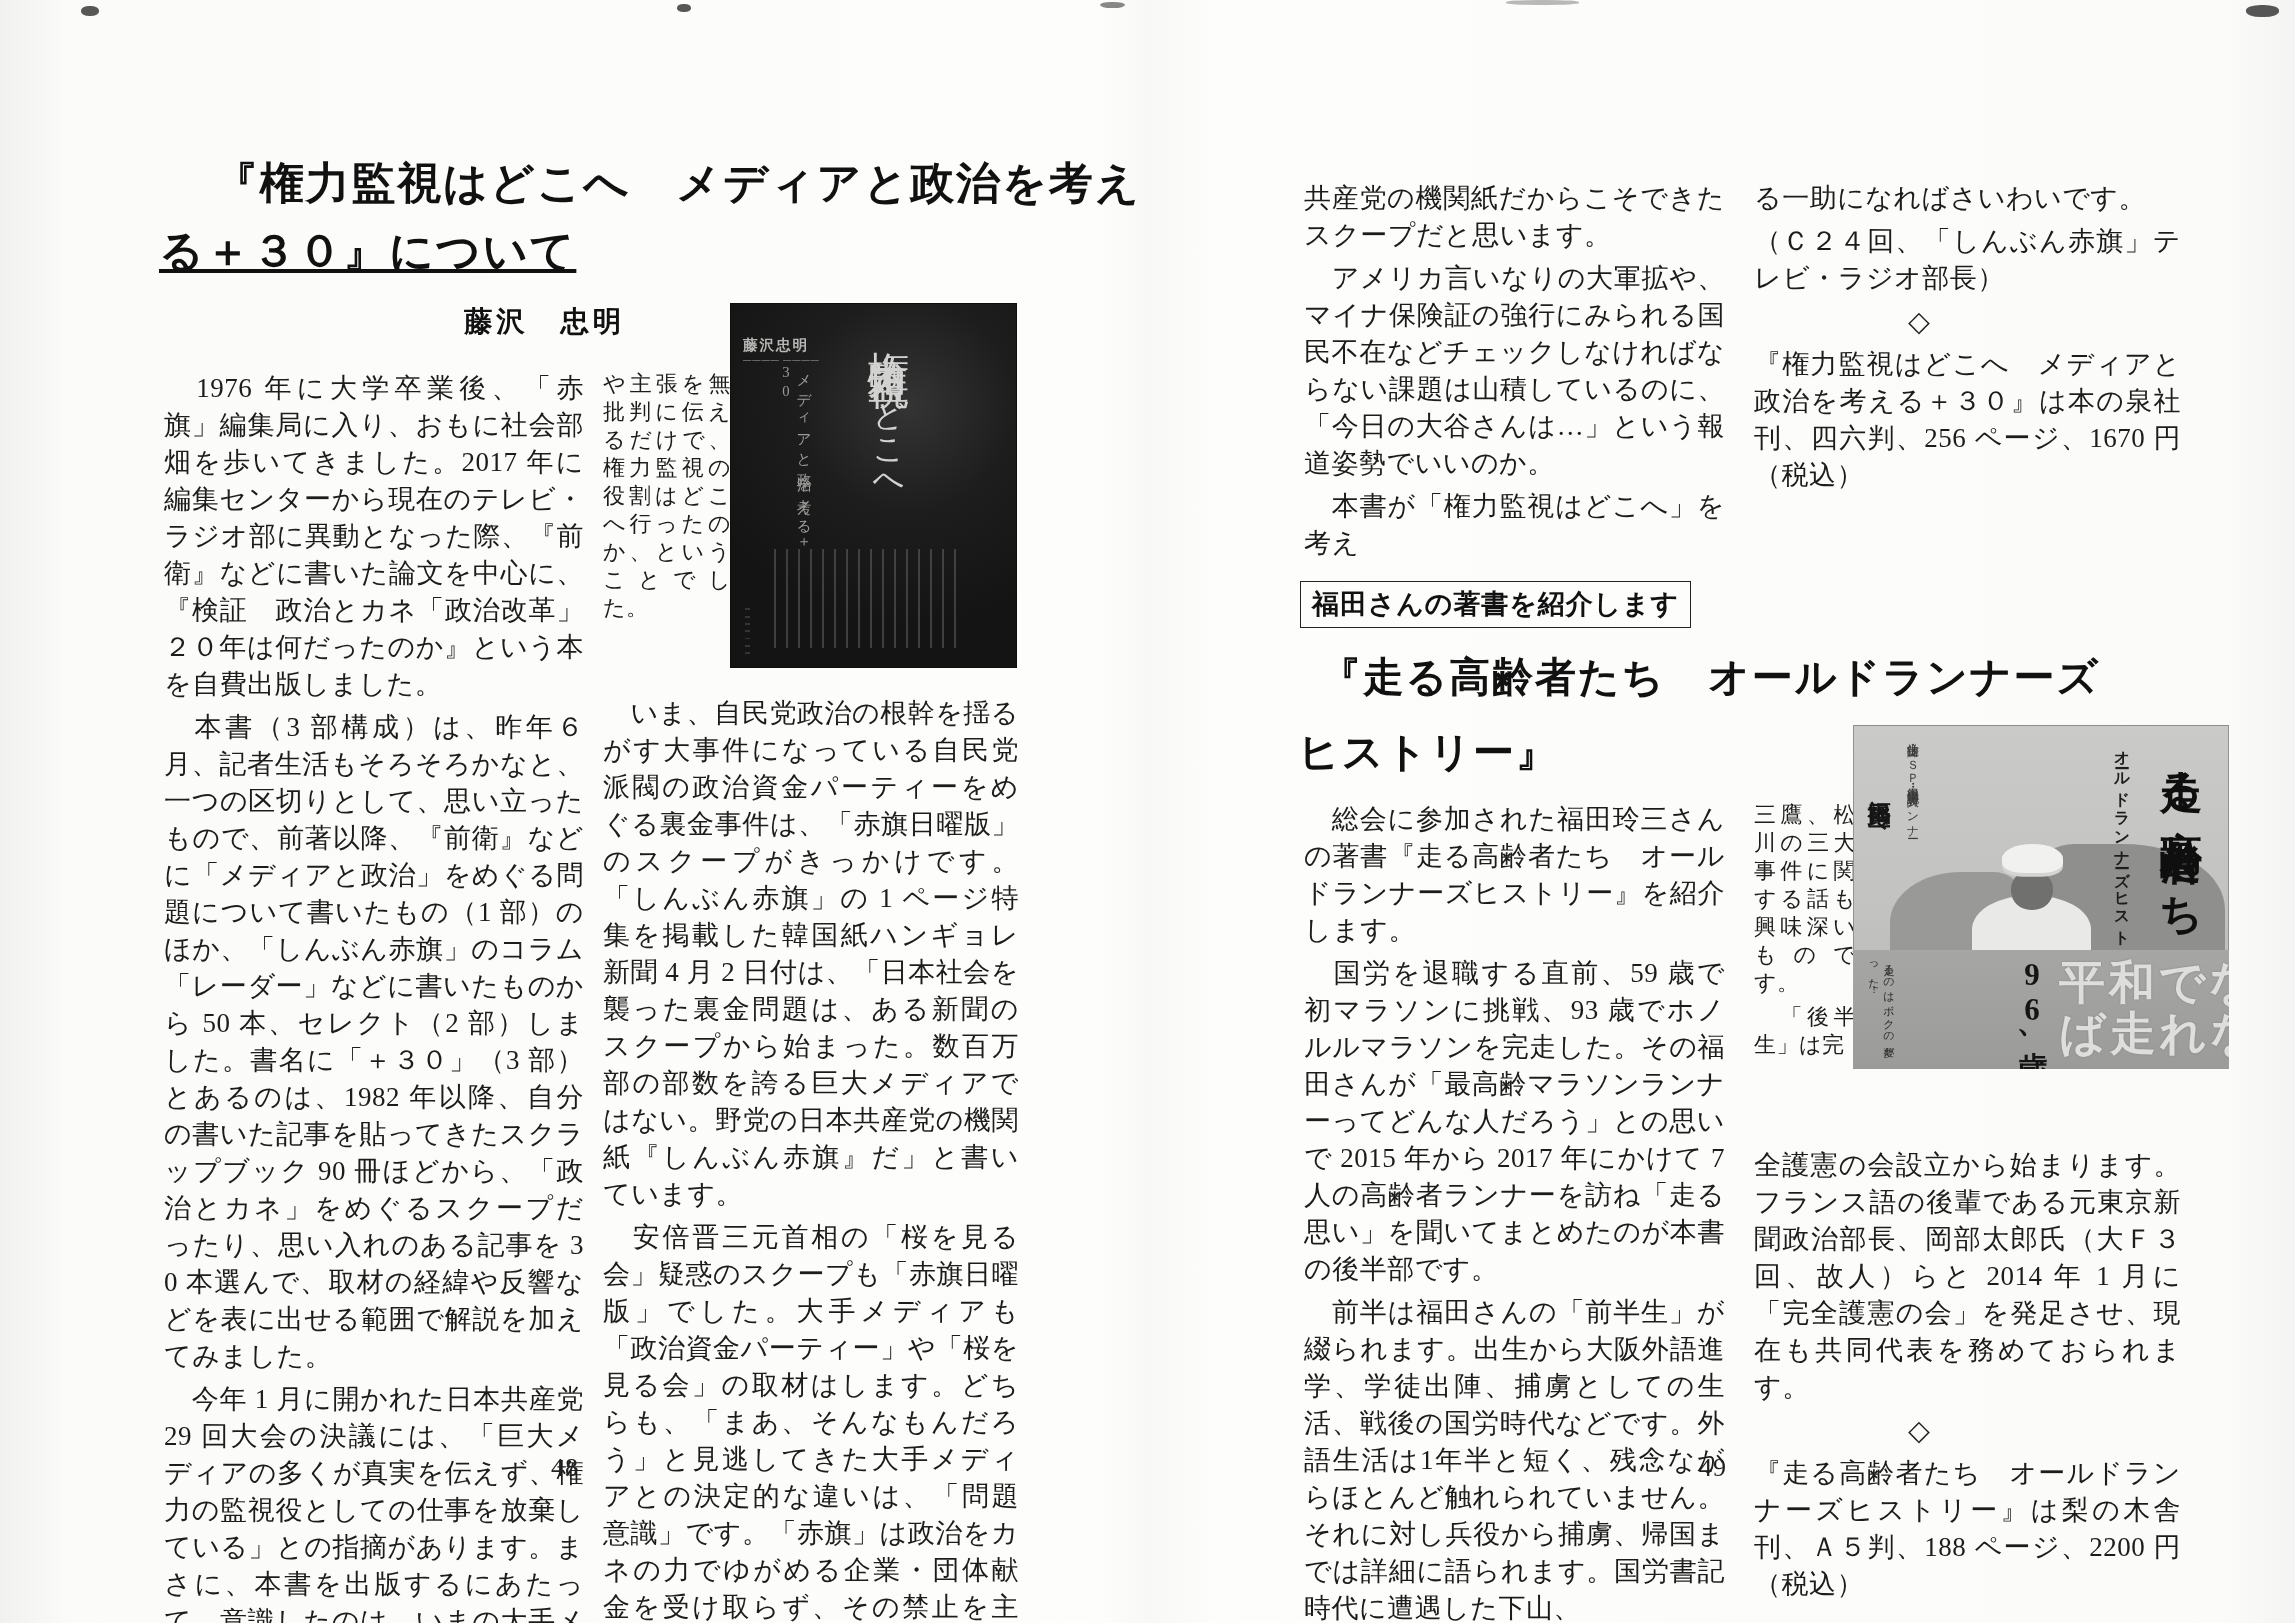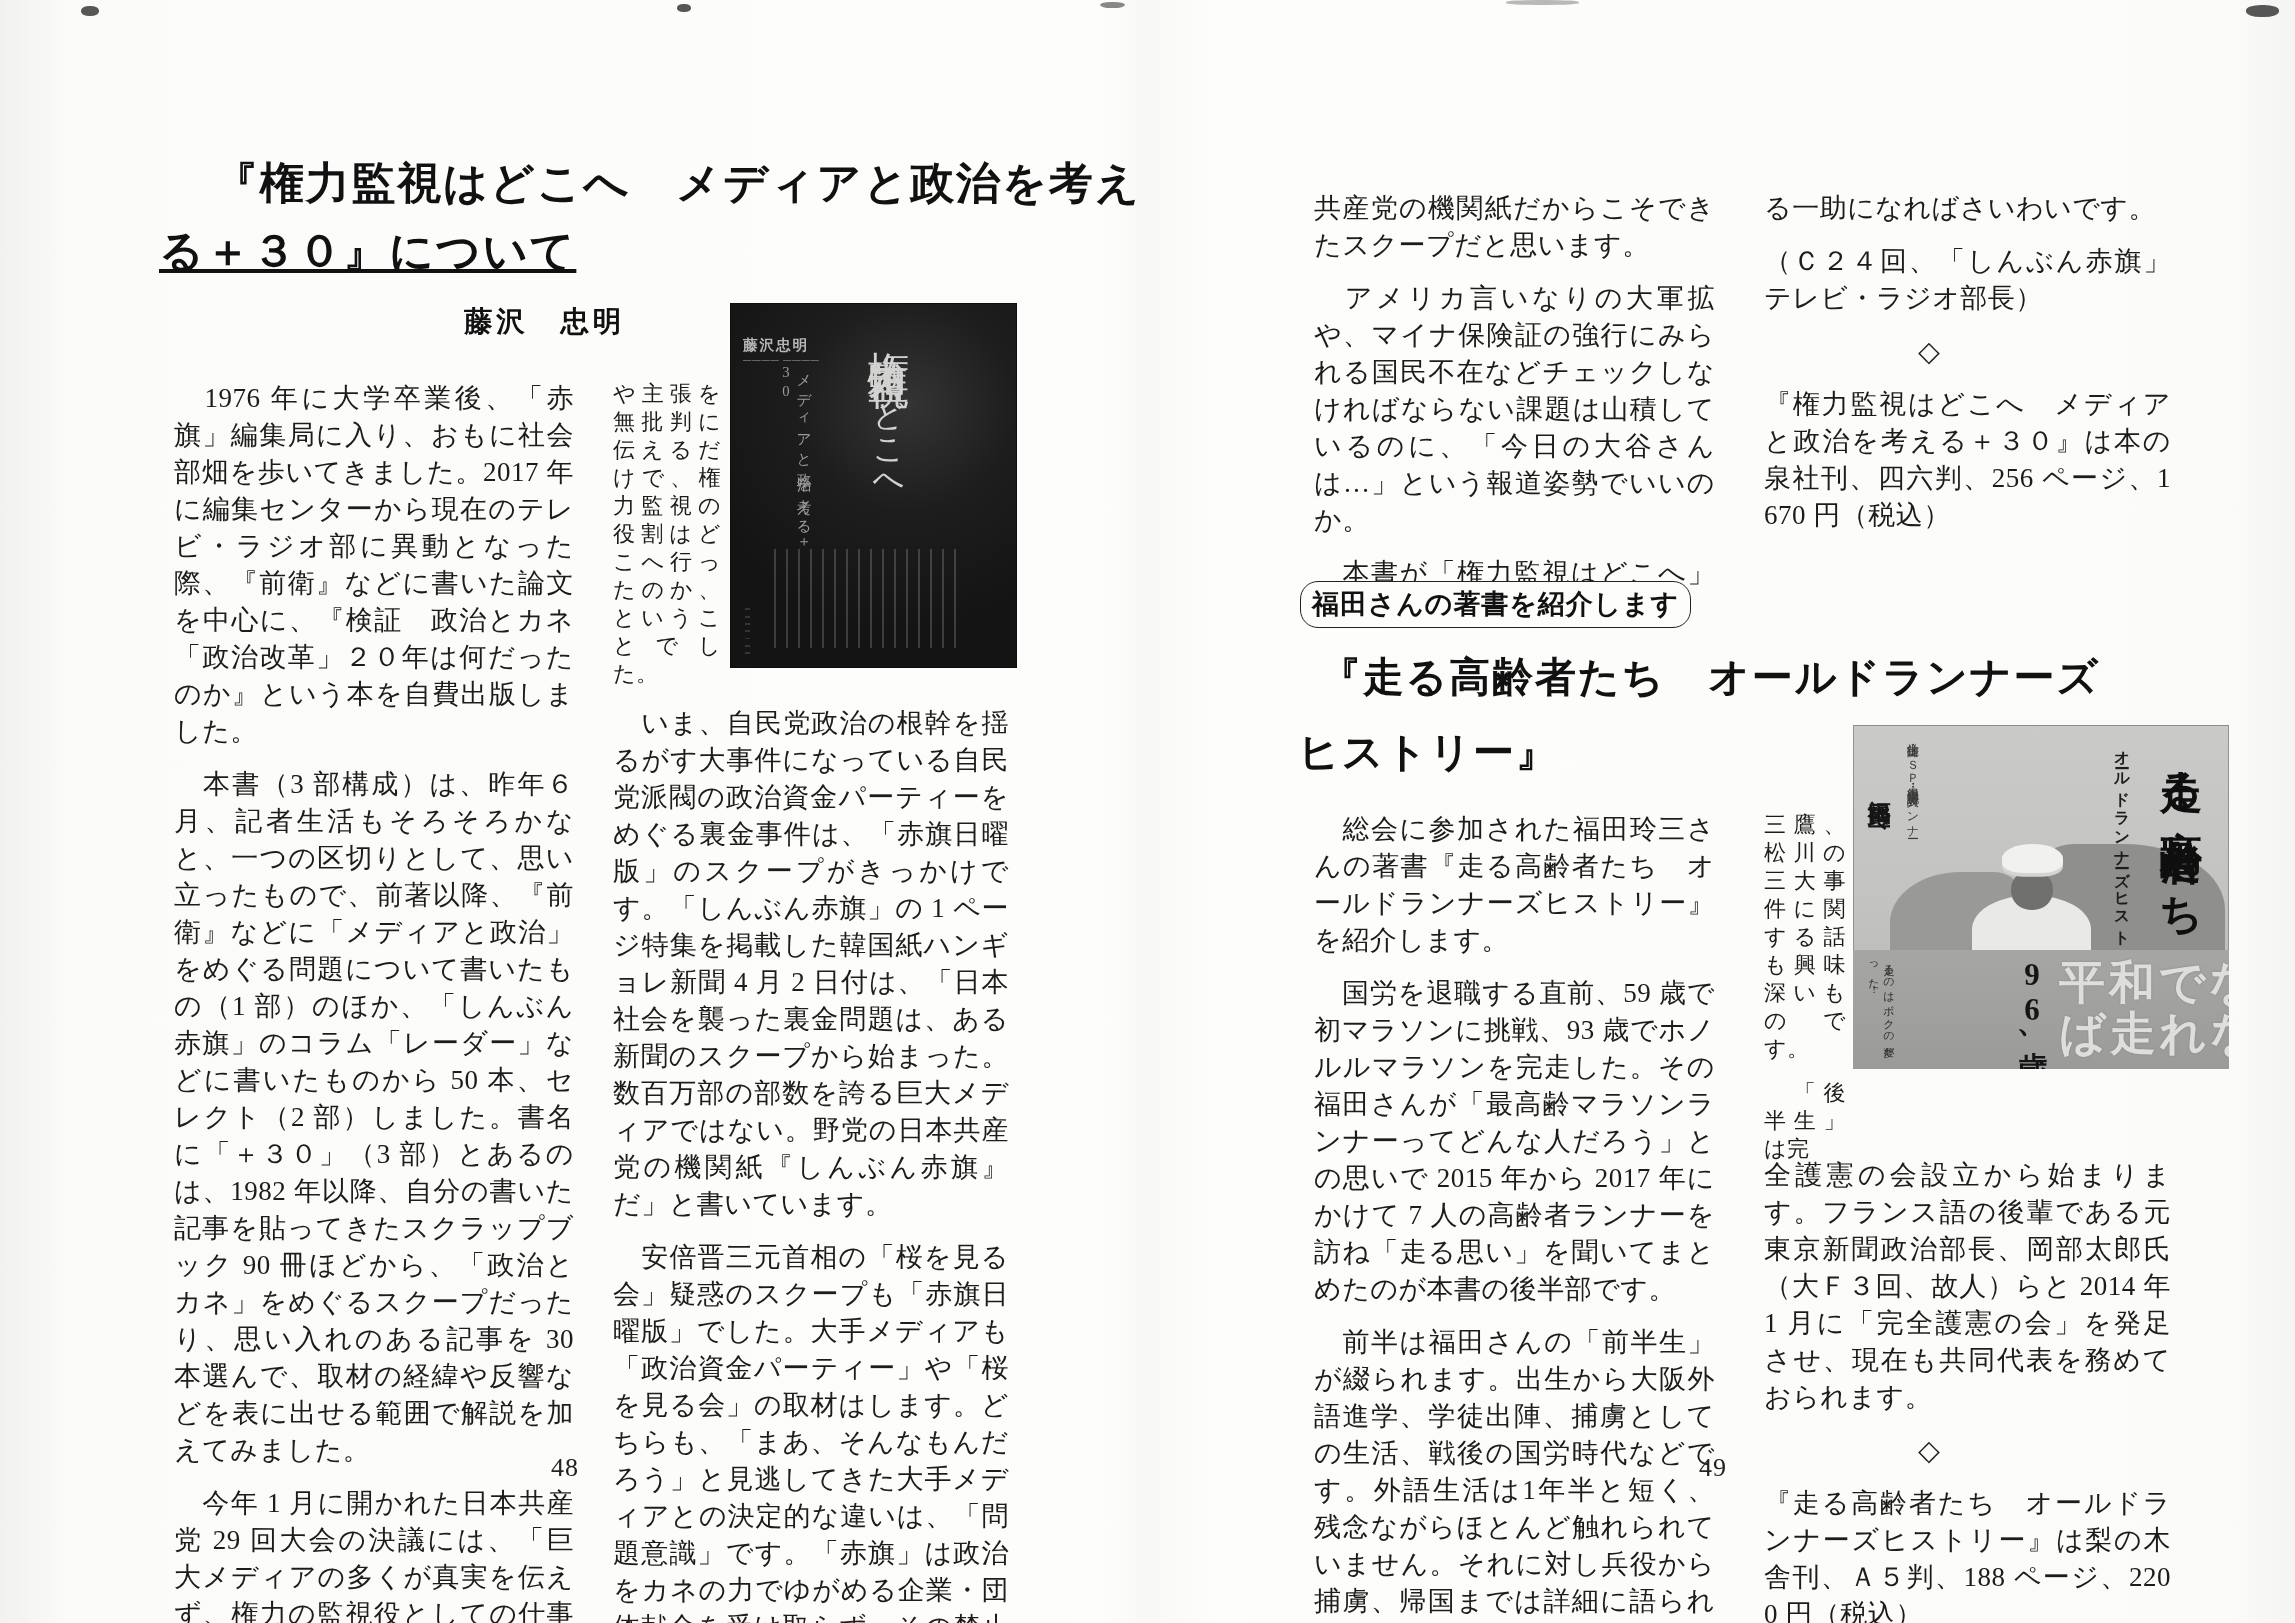--- a/index.html
+++ b/index.html
@@ -9,21 +9,21 @@
     font-family:"Liberation Serif","DejaVu Serif",serif;color:#1c1c1c;
   }
   .abs{position:absolute;}
   
   .gothic{font-family:"Liberation Sans","DejaVu Sans",sans-serif;font-weight:bold;color:#111;}
   .h-title{font-size:44px;letter-spacing:1.8px;white-space:nowrap;}
   .h-author{font-size:28.5px;letter-spacing:3.7px;white-space:nowrap;}
   .section-box{font-size:27px;border:1.8px solid #222;padding:3.7px 11px 5.5px;letter-spacing:0.9px;white-space:nowrap;background:#fdfdfb;}
   
   .col{font-size:27px;line-height:37px;letter-spacing:0.5px;}
-  .col .para{margin:16px;text-align:justify;text-justify:inter-ideograph;word-break:break-all;}
+  .col .para{margin:6px;text-align:justify;text-justify:inter-ideograph;word-break:break-all;}
   .col .para.diamond{text-align:left;padding-left:154px;font-size:28.5px;}
   .pagenum{font-size:26px;letter-spacing:0.9px;color:#222;}
   
   .narrow{font-size:22px;line-height:28px;}
   
   .speck{background:#3a3a3a;border-radius:45%;opacity:.85;}
   
   .cover-left{background:radial-gradient(circle at 62% 28%,#343434 0,#1d1d1d 34%,#141414 70%);
     box-shadow:0 0 0 0.9px #0e0e0e inset;overflow:hidden;}
   .cover-left .cl-author{color:#b7b7b5;font-size:14.7px;letter-spacing:1.8px;font-family:"Liberation Sans","DejaVu Sans",sans-serif;font-weight:bold;}
@@ -105,21 +105,21 @@
         <p class="para">　アメリカ言いなりの大軍拡や、マイナ保険証の強行にみられる国民不在などチェックしなければならない課題は山積しているのに、「今日の大谷さんは…」という報道姿勢でいいのか。</p>
         <p class="para">　本書が「権力監視はどこへ」を考え</p>
       </div>
     <div class="abs col" style="left:1748px;top:174px;width:439px;">
         <p class="para">る一助になればさいわいです。</p>
         <p class="para">（Ｃ２４回、「しんぶん赤旗」テレビ・ラジオ部長）</p>
         <p class="para diamond">◇</p>
         <p class="para">『権力監視はどこへ　メディアと政治を考える＋３０』は本の泉社刊、四六判、256 ページ、1670 円（税込）</p>
       </div>
 
-    <div class="abs gothic section-box" style="left:1300px;top:581px;border-radius:18px;">福田さんの著書を紹介します</div>
+    <div class="abs gothic section-box" style="left:1300px;top:581px;">福田さんの著書を紹介します</div>
 
     <div class="abs gothic h-title" style="left:1320px;top:650px;font-size:41px;">『走る高齢者たち　オールドランナーズ</div>
     <div class="abs gothic h-title" style="left:1298px;top:725px;font-size:41px;">ヒストリー』</div>
 
     <div class="abs col" style="left:1298px;top:795px;width:433px;">
         <p class="para">　総会に参加された福田玲三さんの著書『走る高齢者たち　オールドランナーズヒストリー』を紹介します。</p>
         <p class="para">　国労を退職する直前、59 歳で初マラソンに挑戦、93 歳でホノルルマラソンを完走した。その福田さんが「最高齢マラソンランナーってどんな人だろう」との思いで 2015 年から 2017 年にかけて 7 人の高齢者ランナーを訪ね「走る思い」を聞いてまとめたのが本書の後半部です。</p>
         <p class="para">　前半は福田さんの「前半生」が綴られます。出生から大阪外語進学、学徒出陣、捕虜としての生活、戦後の国労時代などです。外語生活は1年半と短く、残念ながらほとんど触れられていません。それに対し兵役から捕虜、帰国までは詳細に語られます。国労書記時代に遭遇した下山、</p>
       </div>
 

